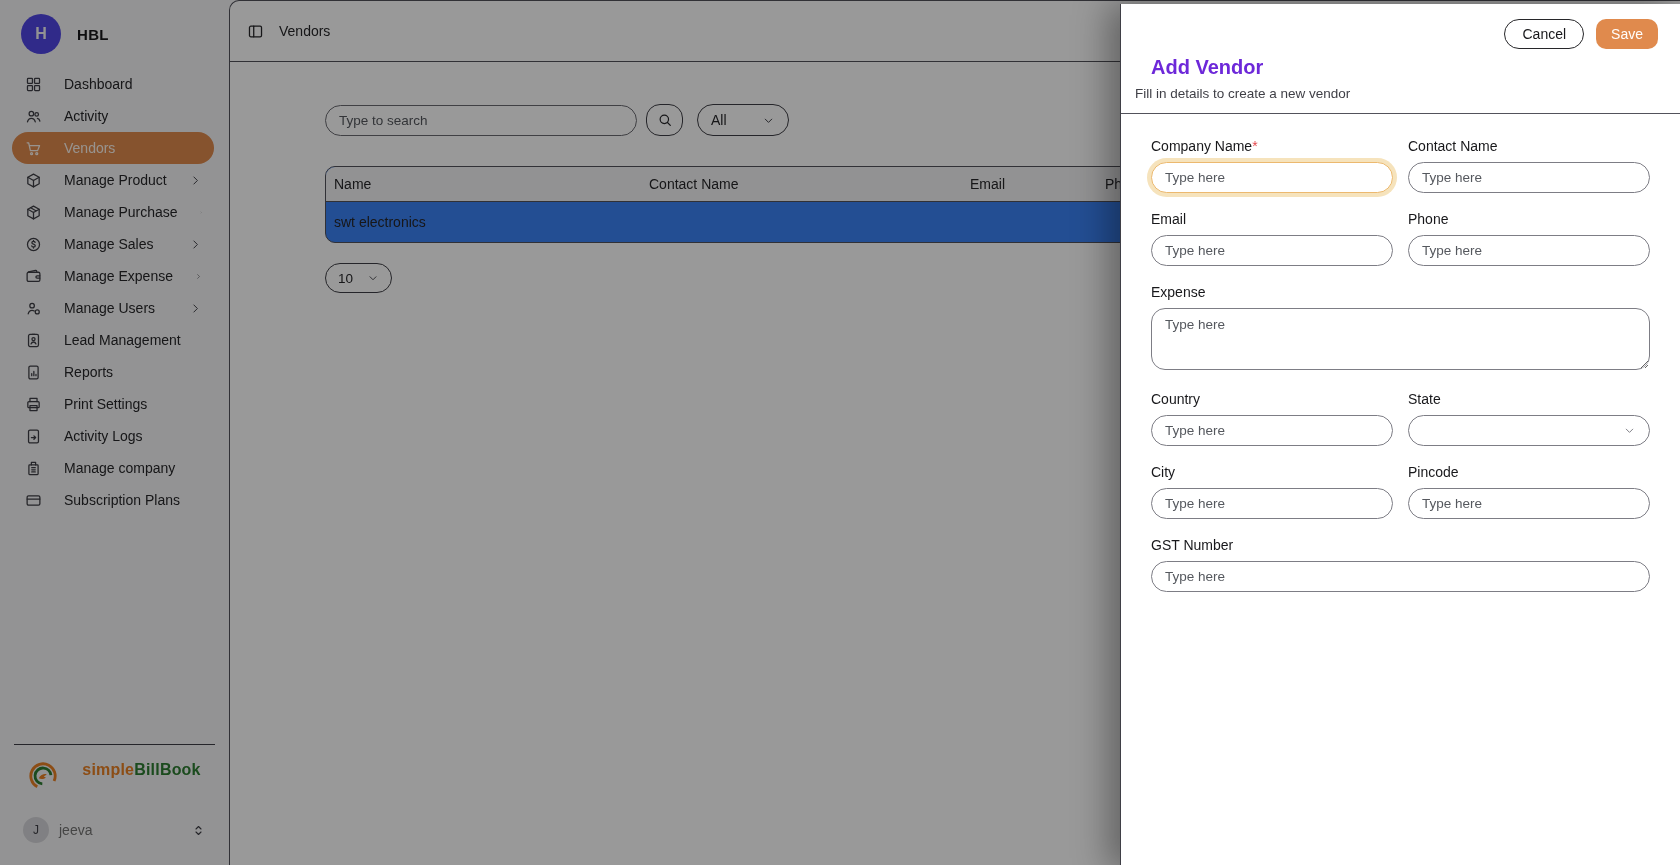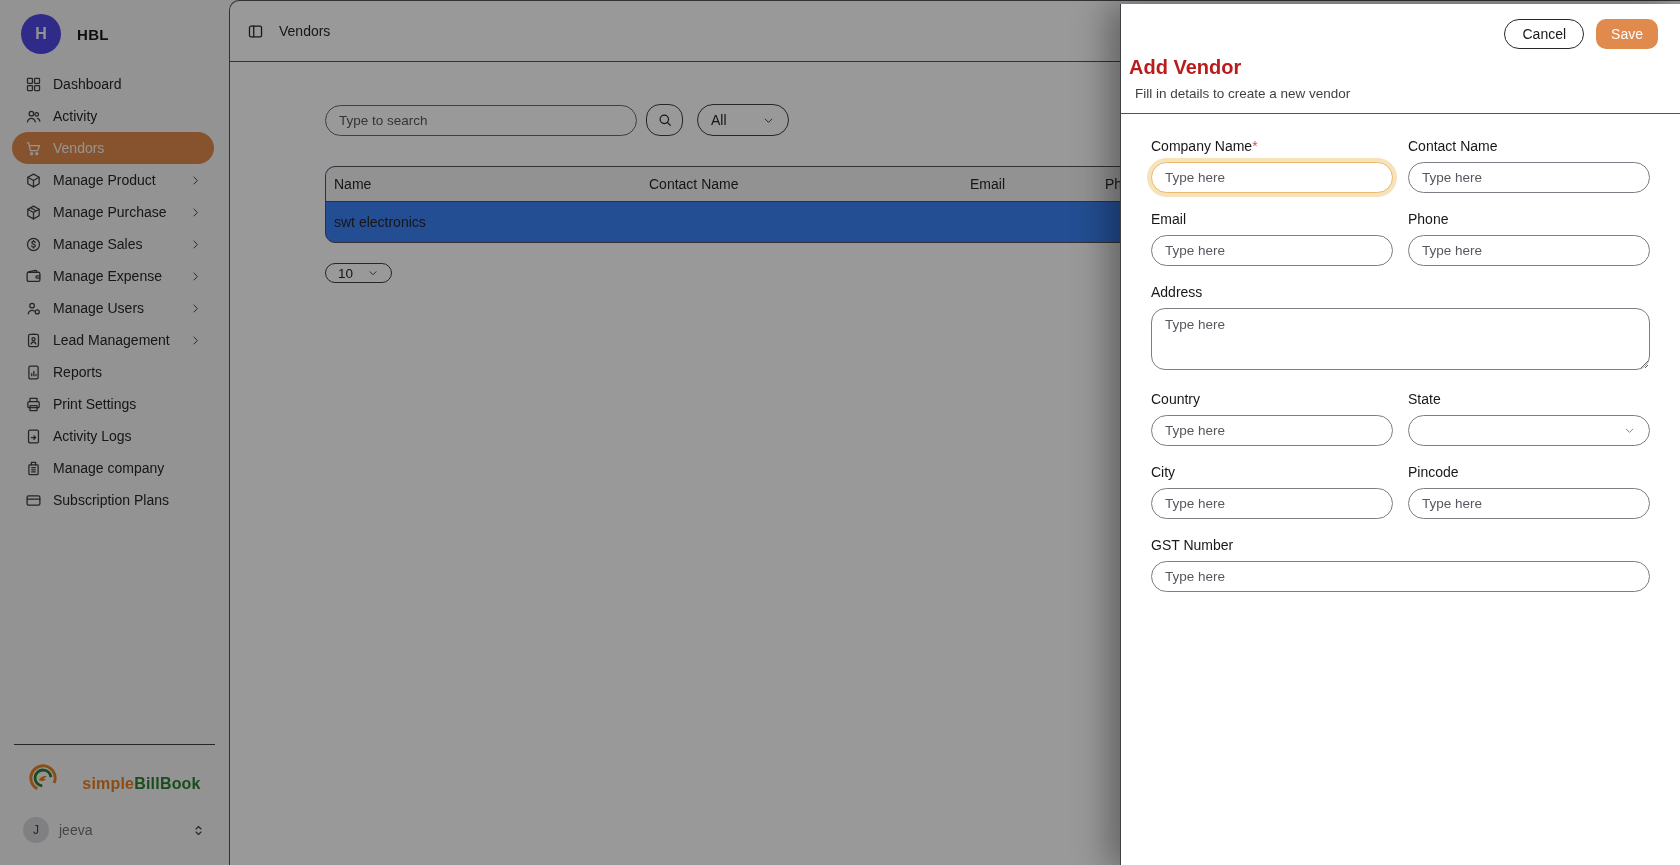--- a/index.html
+++ b/index.html
@@ -13,28 +13,28 @@
   input,textarea,button { font-family:inherit; font-size:13.5px; color:#27272A; }
   svg { display:block; }
   .ic { stroke:currentColor; fill:none; stroke-width:1.8; stroke-linecap:round; stroke-linejoin:round; }
 
   
   .sidebar { position:absolute; left:0; top:0; width:229px; height:865px; background:#F6F6F7; display:flex; flex-direction:column; z-index:10; }
   .workspace { display:flex; align-items:center; gap:16px; padding:14px 0 6px 21px; cursor:pointer; }
   .ws-avatar { width:40px; height:40px; border-radius:50%; background:#5147E5; color:#F4F4F5; font-weight:700; font-size:16px; display:flex; align-items:center; justify-content:center; }
   .ws-name { font-weight:700; font-size:15px; color:#18181B; letter-spacing:.3px; }
   .nav { margin-top:8px; }
-  .nav-item { height:32px; margin:0 15px 0 12px; padding:0 12px 0 13px; display:flex; align-items:center; gap:11px; border-radius:16px; font-size:14px; color:#27272A; cursor:pointer; white-space:nowrap; }
+  .nav-item { height:32px; margin:0 15px 0 12px; padding:0 12px 0 13px; display:flex; align-items:center; gap:22px; border-radius:16px; font-size:14px; color:#27272A; cursor:pointer; white-space:nowrap; }
   .nav-item .nicon { width:17px; height:17px; flex:0 0 17px; color:#3F3F46; }
   .nav-item.active { background:#E08A4D; color:#FDF6EE; }
   .nav-item.active .nicon { color:#FDF6EE; }
   .nav-item .chev-r { margin-left:auto; color:#3F3F46; }
   .sidebar-bottom { margin-top:auto; }
   .sb-divider { border-top:1px solid #3F3F46; margin:0 14px; }
-  .logo-row { display:flex; align-items:flex-end; justify-content:center; gap:24px; padding-top:16px; height:48px; }
+  .logo-row { display:flex; align-items:flex-start; justify-content:center; gap:24px; padding-top:16px; height:48px; }
   .logo-text { font-size:16px; font-weight:700; letter-spacing:.2px; }
   .logo-simple { color:#E98024; }
   .logo-billbook { color:#2E7D32; }
   .user-row { display:flex; align-items:center; gap:10px; margin:22px 12px 20px; padding:0 11px; height:30px; cursor:pointer; }
   .user-avatar { width:26px; height:26px; border-radius:50%; background:#D6D6DA; color:#3F3F46; font-size:12px; display:flex; align-items:center; justify-content:center; }
   .user-name { font-size:14px; color:#737373; }
   .user-row .updown { margin-left:auto; color:#3F3F46; }
 
   
   .main { position:absolute; left:229px; top:0; width:1451px; height:865px; background:#FFFFFF; border-left:1px solid #52525B; border-top:1px solid #52525B; border-top-left-radius:10px; }
@@ -45,29 +45,29 @@
   .search-row { display:flex; align-items:center; }
   .search-input { width:312px; height:31px; border:1px solid #6B6B72; border-radius:16px; padding:0 13px; background:#fff; outline:none; }
   input::placeholder, textarea::placeholder { color:#55585E; opacity:1; }
   .search-btn { margin-left:9px; width:37px; height:32px; border:1px solid #3F3F46; border-radius:14px; background:#fff; display:flex; align-items:center; justify-content:center; cursor:pointer; }
   .filter-select { margin-left:14px; width:92px; height:32px; border:1px solid #3F3F46; border-radius:16px; display:flex; align-items:center; justify-content:space-between; padding:0 13px; cursor:pointer; background:#fff; }
   .chev { color:#3F3F46; }
   .table-wrap { margin-top:30px; width:1290px; border:1px solid #52525B; border-radius:10px; overflow:hidden; background:#3b82f6; }
   table { width:100%; border-collapse:collapse; font-size:14px; table-layout:fixed; }
   thead th { text-align:left; font-weight:500; background:#F4F4F5; border-bottom:1px solid #52525B; padding:9px 8px; white-space:nowrap; }
   tbody td { padding:12px 8px; white-space:nowrap; }
-  .pagination { margin-top:20px; display:inline-flex; align-items:center; gap:14px; height:20px; border:1px solid #3F3F46; border-radius:15px; padding:0 12px; cursor:pointer; background:#fff; font-size:13.5px; }
+  .pagination { margin-top:20px; display:inline-flex; align-items:center; gap:14px; height:30px; border:1px solid #3F3F46; border-radius:15px; padding:0 12px; cursor:pointer; background:#fff; font-size:13.5px; }
 
   
   .overlay { position:absolute; inset:0; background:rgba(0,0,0,0.40); z-index:40; }
   .drawer { position:absolute; right:0; top:4px; width:560px; height:865px; background:#fff; z-index:60; border-left:1px solid #3F3F46; box-shadow:-12px 0 32px rgba(0,0,0,0.35); }
   .drawer-actions { display:flex; justify-content:flex-end; gap:12px; padding:15px 22px 0; }
   .btn-cancel { height:30px; padding:0 17px; border:1px solid #27272A; border-radius:15px; background:#fff; font-size:14px; color:#18181B; cursor:pointer; }
   .btn-save { height:30px; padding:0 15px; border:none; border-radius:10px; background:#E08A4D; color:#FFFDFB; font-size:14px; cursor:pointer; }
-  .drawer-title { padding:0 8px; margin-top:7px; font-size:20px; font-weight:700; color:#b91c1c; }
+  .drawer-title { padding:0 30px; margin-top:7px; font-size:20px; font-weight:700; color:#6d28d9; }
   .drawer-subtitle { padding:0 14px; margin-top:7px; font-size:13.5px; color:#3F3F46; }
   .drawer-divider { margin-top:12px; border-top:1px solid #52525B; }
   .form { padding:24px 30px 0; }
   .form-row { display:flex; gap:15px; margin-bottom:18px; }
   .fg { flex:1; min-width:0; }
   .fg label { display:block; font-size:14px; color:#18181B; margin-bottom:8px; }
   .req { color:#E5484D; }
   .fg input { width:100%; height:31px; border:1px solid #7D7D85; border-radius:16px; padding:0 13px; outline:none; background:#fff; }
   .fg input.focused { border:1px solid #ECB96F; box-shadow:0 0 0 4px #F6E3BC; }
   .fg textarea { width:100%; height:62px; border:1px solid #7D7D85; border-radius:14px; padding:8px 13px; outline:none; resize:both; background:#fff; }
@@ -323,21 +323,21 @@
         <input type="text" placeholder="Type here" style="">
       </div>
       <div class="fg">
         <label>Phone</label>
         <input type="text" placeholder="Type here" style="">
       </div>
     </div>
 
     <div class="form-row">
       <div class="fg">
-        <label>Address</label>
+        <label>Expense</label>
         <textarea placeholder="Type here" style=""></textarea>
       </div>
     </div>
 
     <div class="form-row">
       <div class="fg">
         <label>Country</label>
         <input type="text" placeholder="Type here" style="">
       </div>
       <div class="fg">

